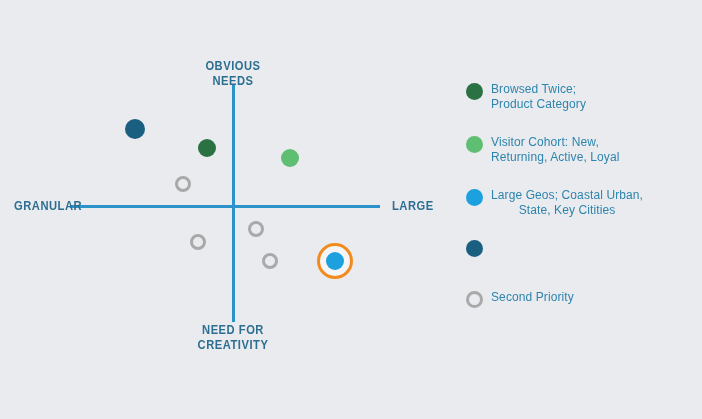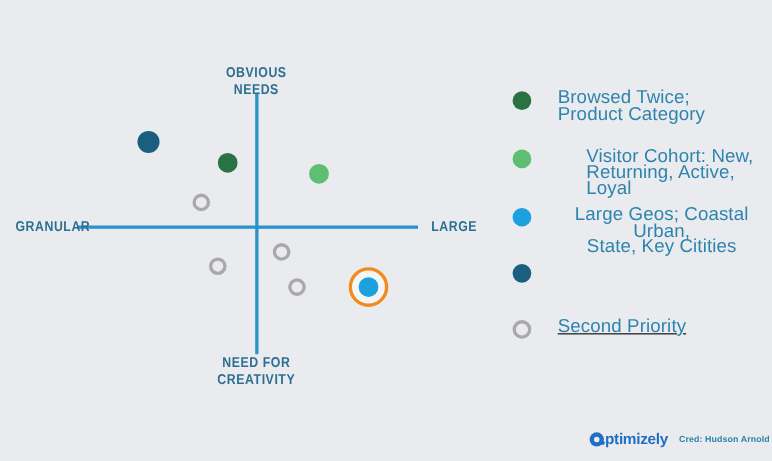--- a/index.html
+++ b/index.html
@@ -122,24 +122,24 @@
     height: 17px;
     border-radius: 50%;
     box-sizing: border-box;
     margin-top: 1px;
   }
   .legend-marker.hollow {
     border: 3px solid #a9a9a9;
     background: transparent;
   }
   .legend-text {
-    margin-left: 24px;
+    margin-left: 8px;
     color: #2d84ad;
     font-family: "Liberation Sans", sans-serif;
-    font-size: 17px;
+    font-size: 12px;
     line-height: 14.5px;
     white-space: pre-line;
     letter-spacing: 0.1px;
   }
 
   
   #brand {
     position: absolute;
     left: 536px;
     top: 391px;
@@ -219,40 +219,33 @@
       <div class="highlight-ring" style="left: 317px; top: 243px; width: 36px; height: 36px; border-color: rgb(242, 139, 30);"></div>
       <div class="pt" title="Large Geos; Coastal Urban, State, Key Citities" style="left: 326px; top: 252px; width: 18px; height: 18px; background: rgb(28, 160, 222);"></div>
     </div>
 
   <div id="legend">
       <div class="legend-row" style="top: 8px;">
         <span class="legend-marker" style="background: rgb(42, 113, 67);"></span>
         <span class="legend-text">Browsed Twice;
 Product Category</span>
       </div>
-      <div class="legend-row" style="top: 61px; gap: 26px;">
+      <div class="legend-row" style="top: 61px;">
         <span class="legend-marker" style="background: rgb(94, 190, 114);"></span>
         <span class="legend-text">Visitor Cohort: New,
 Returning, Active, Loyal</span>
       </div>
       <div class="legend-row" style="top: 114px; text-align: center;">
         <span class="legend-marker" style="background: rgb(28, 160, 222);"></span>
         <span class="legend-text">Large Geos; Coastal Urban,
 State, Key Citities</span>
       </div>
       <div class="legend-row" style="top: 165px;">
         <span class="legend-marker" style="background: rgb(27, 95, 128);"></span>
       </div>
-      <div class="legend-row" style="top: 216px; text-decoration: underline;">
+      <div class="legend-row" style="top: 216px;">
         <span class="legend-marker hollow" style="border-color: rgb(169, 169, 169);"></span>
         <span class="legend-text">Second Priority</span>
       </div>
     </div>
 
-  <div id="brand">
-    <div id="brand-logo">
-      <span class="logo-mark"></span>
-      <span>ptimizely</span>
-    </div>
-    <div id="brand-cred">Cred: Hudson Arnold</div>
-  </div>
 
 </div>
 
 </body></html>

